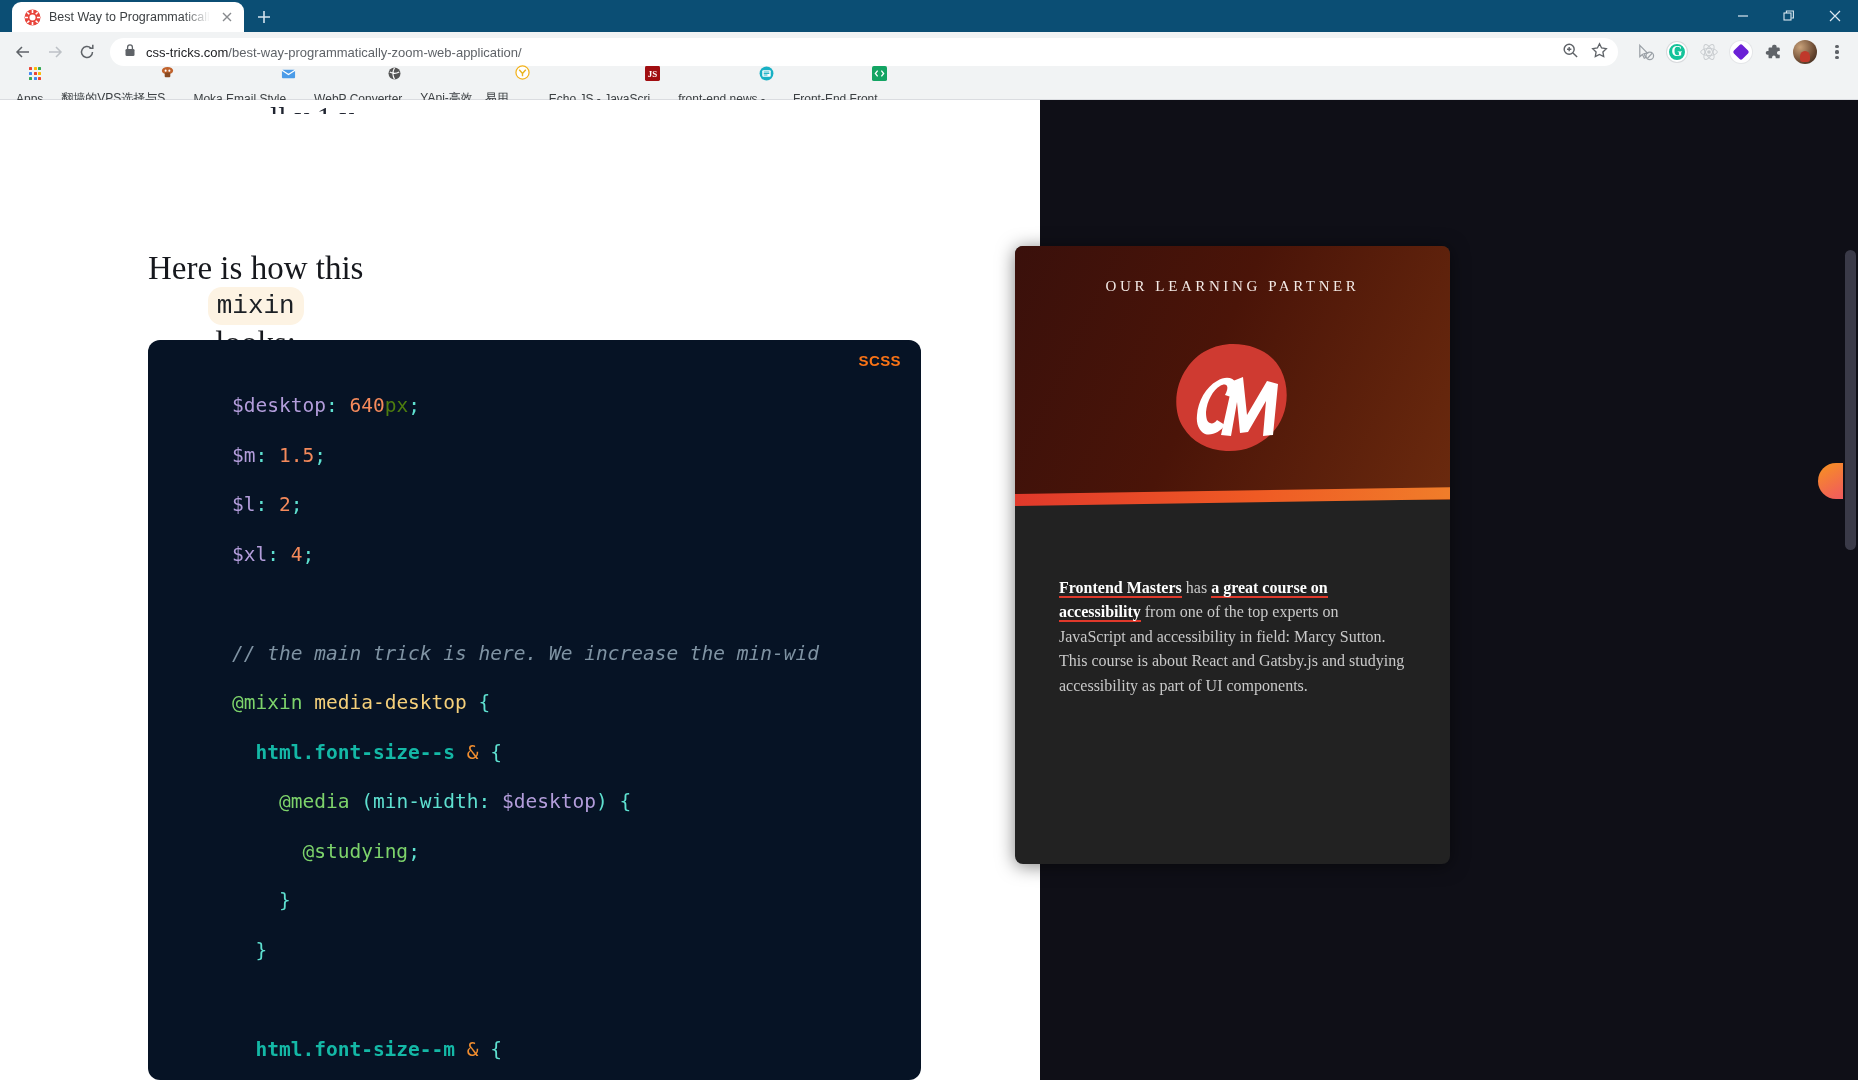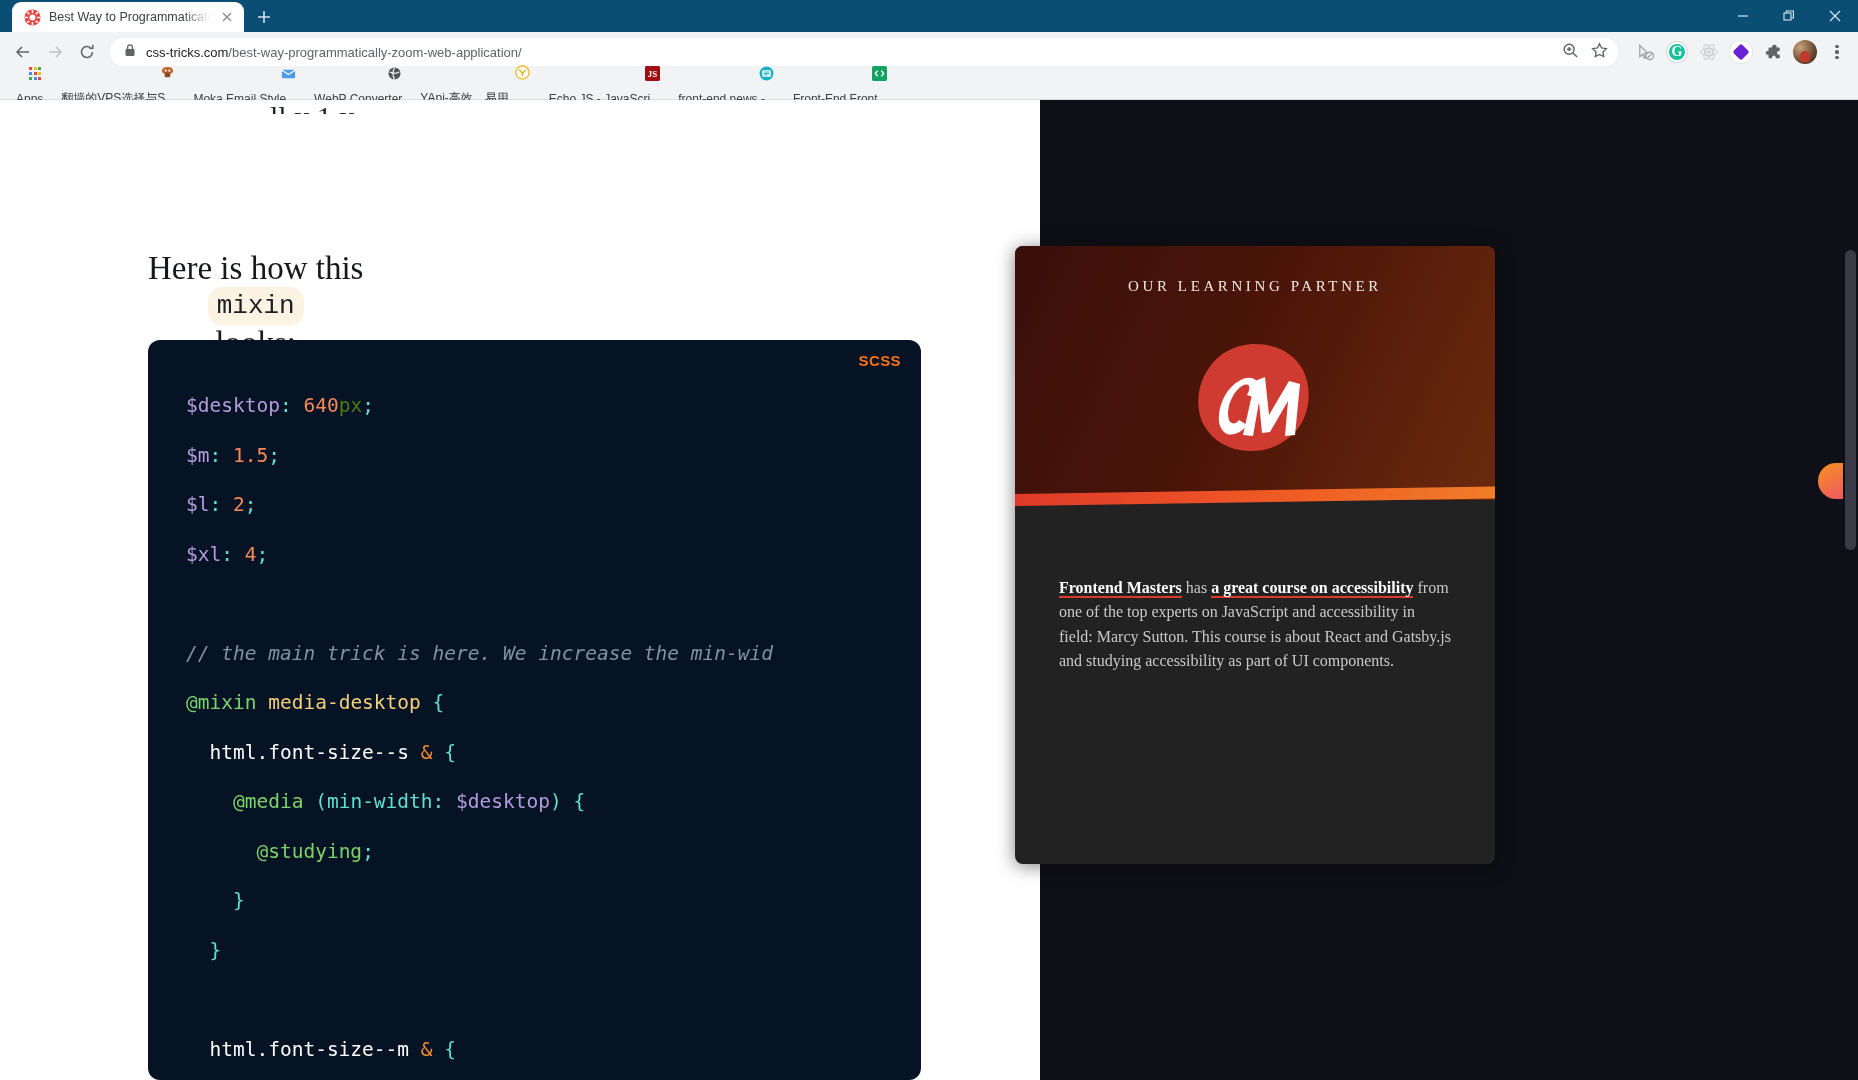--- a/index.html
+++ b/index.html
@@ -102,44 +102,44 @@
     position: absolute; left: 148px; top: 150px;
     font-family: "Liberation Serif", serif; font-size: 33px; color: #16181d;
     display: flex; align-items: center; white-space: nowrap; flex-direction: column;
   }
   .code-chip {
     font-family: "Liberation Mono", monospace; font-size: 26px;
     background: #fdf3e3; color: #1b1f24; padding: 4px 9px; margin: 0 8px; border-radius: 14px;
   }
   .codeblock {
     position: absolute; left: 148px; top: 240px; width: 773px; height: 740px;
-    background: #061325; border-radius: 12px; overflow: hidden;
+    background: #061325; border-radius: 12px; overflow: hidden; padding-left: 46px;
   }
   .scss-tag {
     position: absolute; right: 20px; top: 12px; color: #f97316;
     font-family: "Liberation Sans", sans-serif; font-weight: bold; font-size: 15px; letter-spacing: .4px;
   }
   .code {
     padding: 42px 0 0 38px; font-family: "Liberation Mono", monospace;
     font-size: 19.5px; line-height: 47.5px; white-space: pre; color: #cfe3f5;
   }
   .t-var    { color: #b39ddb; }
   .t-punc   { color: #5ee0d0; }
   .t-num    { color: #f58a5b; }
   .t-unit   { color: #4d7c0f; }
   .t-cmt    { color: #7f93a3; font-style: italic; }
   .t-at     { color: #7dd36b; }
   .t-name   { color: #f5d07a; }
-  .t-sel    { color: #ffffff; }
+  .t-sel    { color: #14b8a6; font-weight: bold; }
   .t-amp    { color: #f08d2f; }
   .t-prop   { color: #5ee0d0; }
 
   
   .ad {
-    position: absolute; left: 1015px; top: 146px; width: 480px; height: 618px;
+    position: absolute; left: 1015px; top: 146px; width: 435px; height: 618px;
     background: #222; border-radius: 8px; overflow: hidden;
     box-shadow: 0 2px 18px rgba(0,0,0,.5);
   }
   .ad-top {
     height: 254px; position: relative;
     background: linear-gradient(115deg, #3a100b 0%, #4a1408 45%, #6b2a0e 100%);
   }
   .ad-kicker {
     text-align: center; padding-top: 32px;
     font-family: "Liberation Serif", serif; font-size: 15px; letter-spacing: 3.6px;

